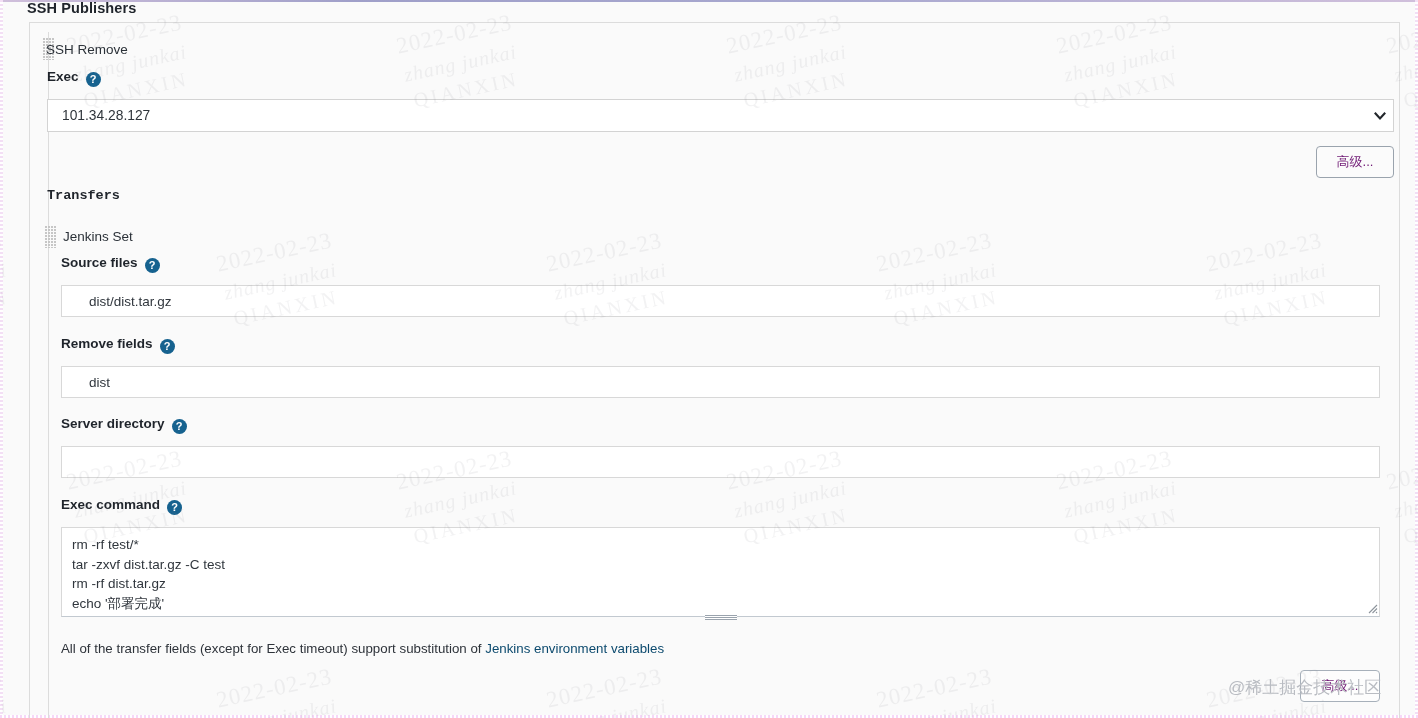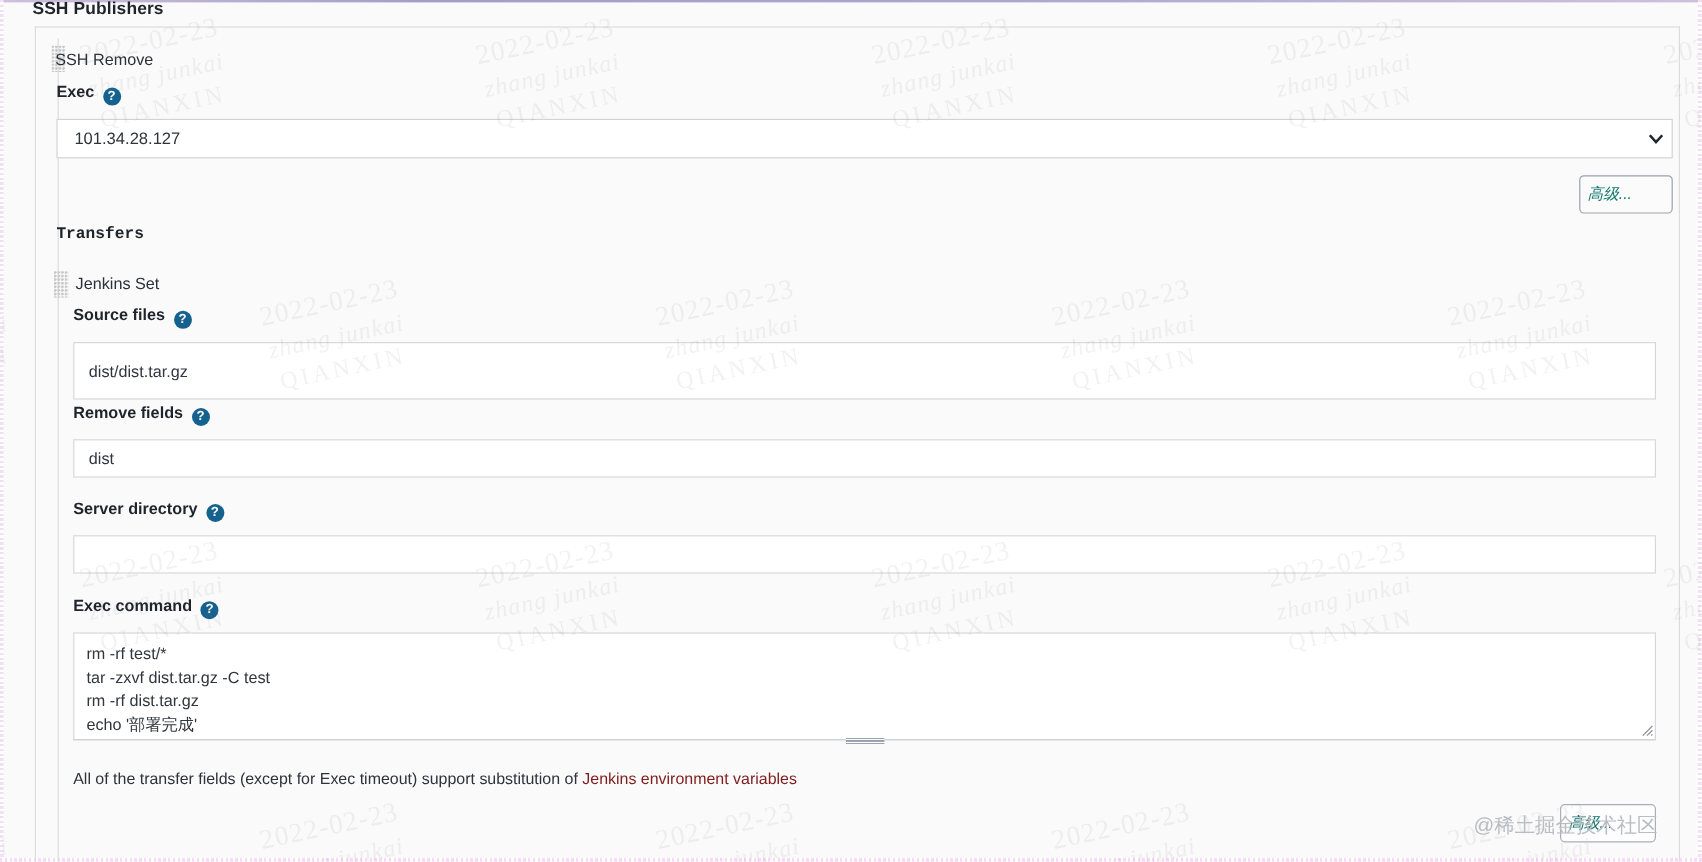--- a/index.html
+++ b/index.html
@@ -139,21 +139,21 @@
   }
 
   
   .txt-input {
     position: absolute;
     background: #ffffff;
     border: 1px solid #d8d8d8;
     font-family: "Liberation Sans", sans-serif;
     font-size: 13.5px;
     color: #30363d;
-    padding: 0 12px;
+    padding: 0 27px;
     outline: none;
     z-index: 4;
   }
   #name-select {
     left: 47px; top: 99px;
     width: 1347px; height: 33px;
     appearance: none; -webkit-appearance: none;
     border: 1px solid #d3d3d3;
     padding-left: 14px;
     font-size: 13.8px;
@@ -161,21 +161,21 @@
     background: #ffffff;
   }
   .select-chevron {
     position: absolute;
     left: 1374px; top: 110px;
     width: 12px; height: 12px;
     z-index: 5;
     pointer-events: none;
   }
 
-  #source-files-input { left: 61px; top: 285px; width: 1319px; height: 48px; }
+  #source-files-input { left: 61px; top: 285px; width: 1319px; height: 32px; }
   #remove-prefix-input { left: 61px; top: 366px; width: 1319px; height: 32px; }
   #remote-directory-input { left: 61px; top: 446px; width: 1319px; height: 32px; }
 
   #exec-command-textarea {
     position: absolute;
     left: 61px; top: 527px;
     width: 1319px; height: 90px;
     background: #ffffff;
     border: 1px solid #d8d8d8;
     border-bottom: 1px solid #c2c9d0;
@@ -208,37 +208,36 @@
   
   #help-note {
     position: absolute;
     left: 61px; top: 641px;
     font-size: 13.3px;
     color: #2e333a;
     z-index: 4;
     white-space: nowrap;
   }
   #help-note a {
-    color: #7f1d1d;
+    color: #0c4a6e;
     text-decoration: none;
   }
 
   
   .adv-btn {
     position: absolute;
     background: #fbfbfb;
     border: 1px solid #9aa3ad;
     border-radius: 4px;
     font-family: "Liberation Sans", "DejaVu Sans", sans-serif;
     font-size: 13px;
-    color: #0f766e;
+    color: #701a75;
     cursor: pointer;
     z-index: 7;
-    text-align: left;
-    font-style: italic;
+    text-align: center;
   }
   #advanced-button-top { left: 1316px; top: 146px; width: 78px; height: 32px; }
   #advanced-button-bottom {
     left: 1300px; top: 670px; width: 80px; height: 32px;
     background: #fdfdfd;
     border-color: #a7b0ba;
     z-index: 4;
   }
 
   #brand-watermark {

